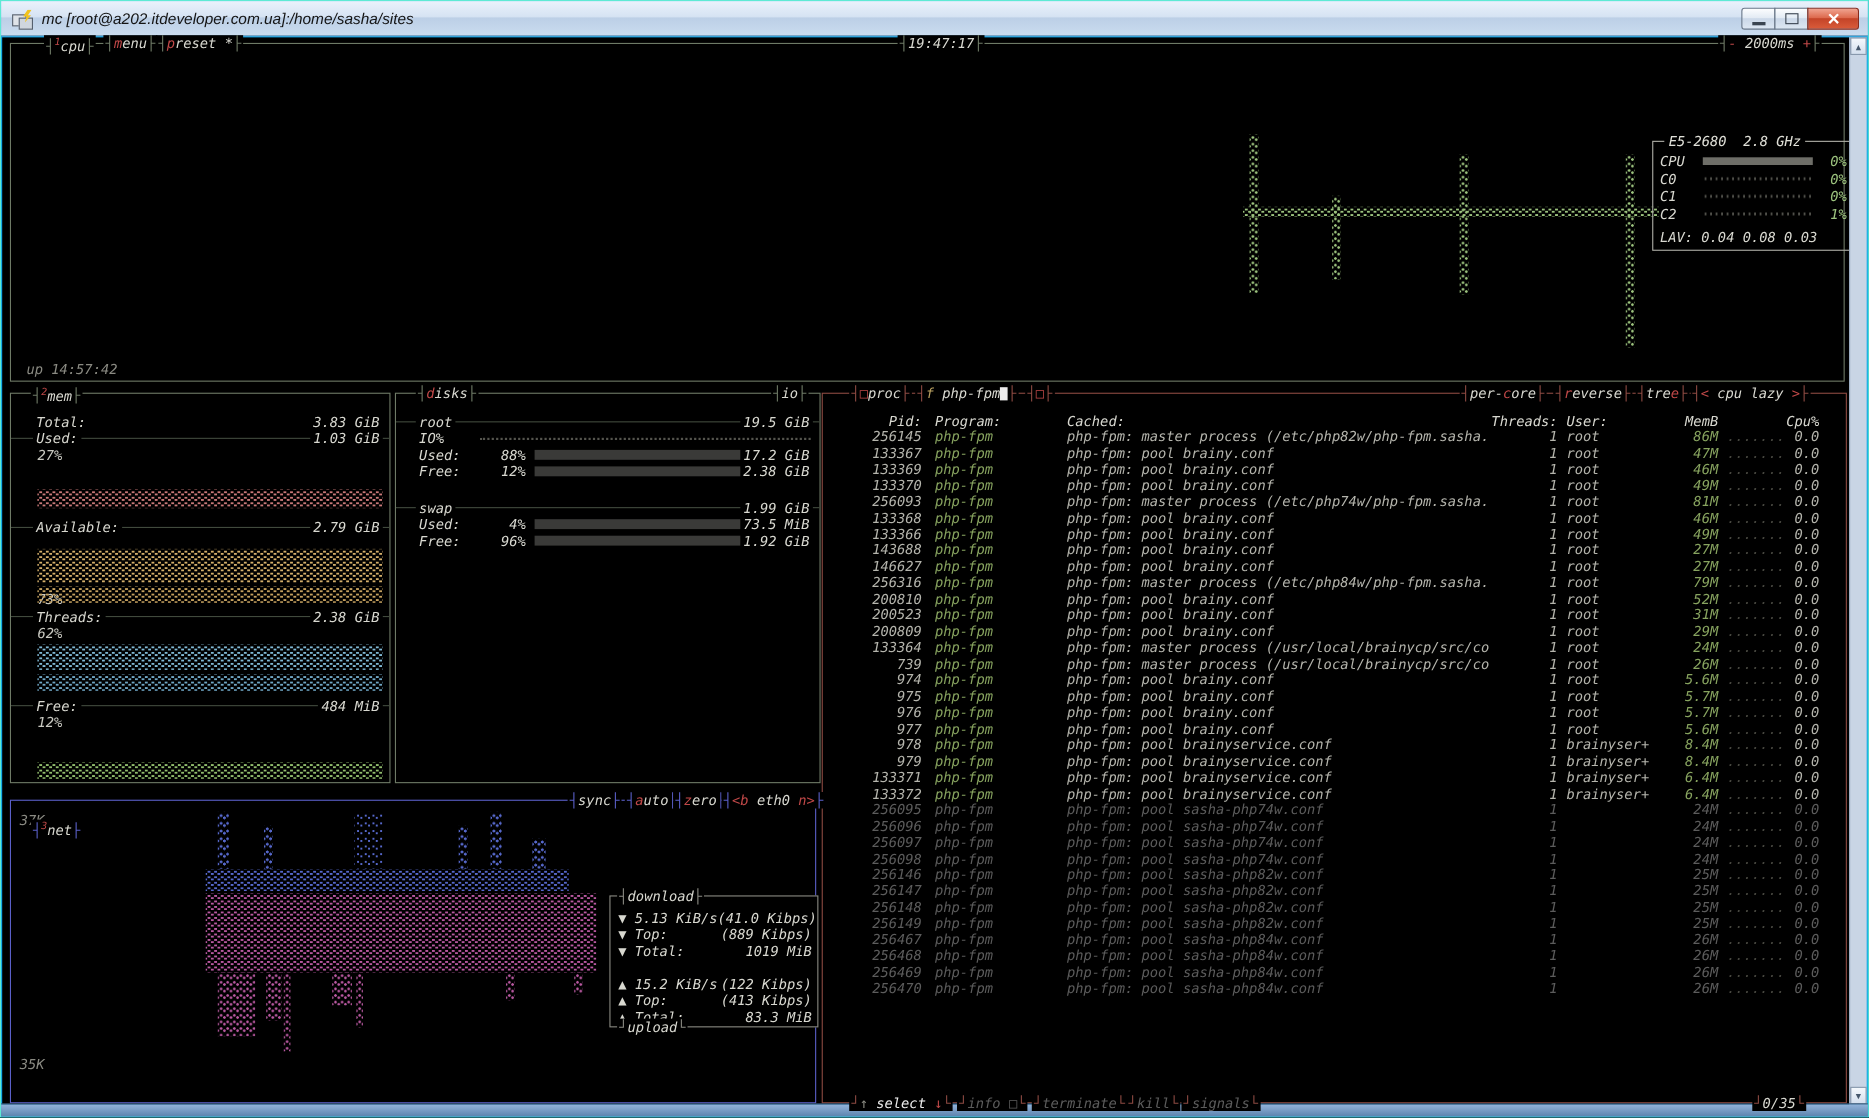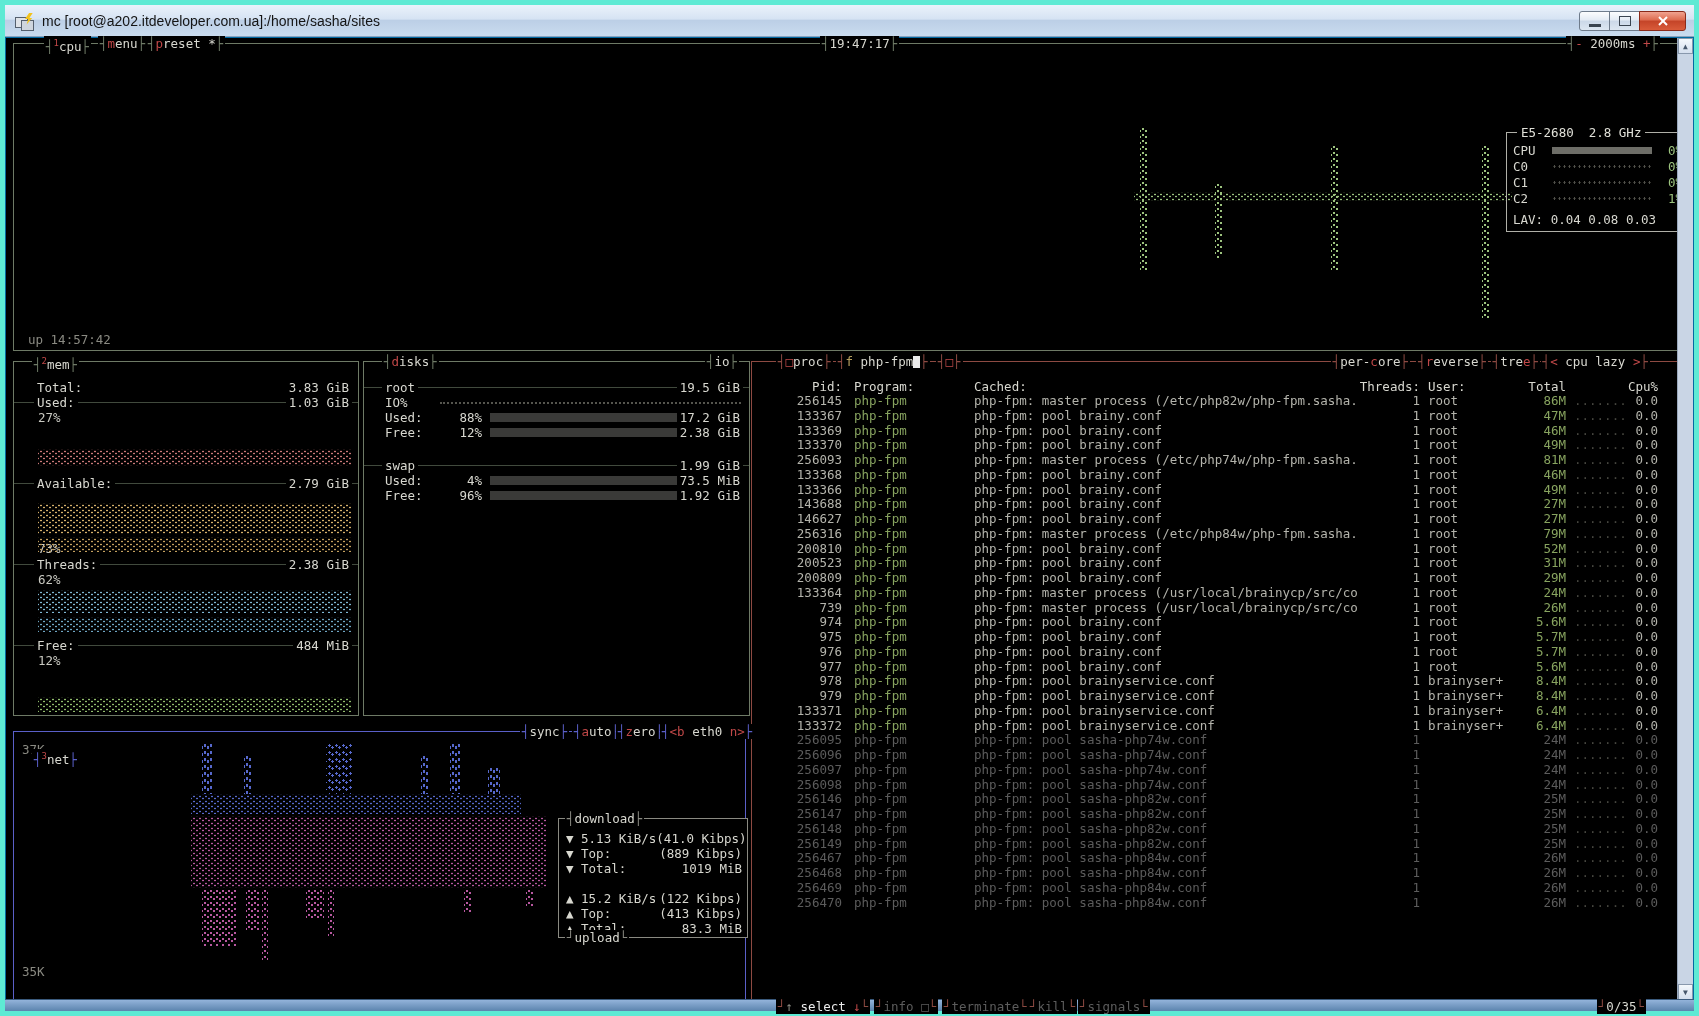--- a/index.html
+++ b/index.html
@@ -1,18 +1,18 @@
 <!DOCTYPE html>
 <html><head>
 <meta charset="utf-8">
 <style>
   html,body{margin:0;padding:0;background:#000;}
   body{width:1699px;height:1016px;position:relative;overflow:hidden;
        font-family:"DejaVu Sans Mono",monospace;font-size:12.5px;color:#b4b4ac;}
-  .window{position:absolute;inset:0;border:5px solid #5eead4;box-sizing:border-box;background:#0369a1;}
+  .window{position:absolute;inset:0;border:1px solid #5eead4;box-sizing:border-box;background:#0ea5e9;font-style:italic;}
 
   
   .titlebar{position:absolute;left:0;top:0;right:0;height:32px;
     background:linear-gradient(#eaf2fb 0%,#d6e3f3 45%,#bccfe6 50%,#cadcef 100%);
     border-bottom:1px solid #8aa2bd;display:flex;align-items:center;padding:0 10px;
     font-family:"Liberation Sans",sans-serif;font-size:14px;color:#141414;box-sizing:border-box;}
   .appicon{width:20px;height:16px;position:relative;margin-right:7px;flex:0 0 auto;}
   .appicon .m1,.appicon .m2{position:absolute;background:#dfe3e8;border:1px solid #55606e;}
   .appicon .m1{left:0;top:4px;width:11px;height:9px;}
   .appicon .m2{left:6px;top:7px;width:11px;height:9px;background:#cfd6de;}
@@ -332,21 +332,21 @@
       <span class="tag" style="right:194px;"><span class="k">r</span><span>everse</span></span>
       <span class="tag" style="right:142px;"><span>tre</span><span class="k">e</span></span>
       <span class="tag" style="right:32px;"><span class="k">&lt;</span><span> </span><span>cpu lazy</span><span> </span><span class="k">&gt;</span></span>
 
       <div class="phead">
         <span class="c-pid">Pid:</span>
         <span class="c-prog">Program:</span>
         <span class="c-cmd">Cached:</span>
         <span class="c-thr">Threads:</span>
         <span class="c-user">User:</span>
-        <span class="c-mem">Total</span>
+        <span class="c-mem">MemB</span>
         <span class="c-dots"></span>
         <span class="c-cpu">Cpu%</span>
       </div>
       <div class="prows">
           <div class="prow"><span class="c-pid">256145</span><span class="c-prog">php-fpm</span><span class="c-cmd">php-fpm: master process (/etc/php82w/php-fpm.sasha.</span><span class="c-thr">1</span><span class="c-user">root</span><span class="c-mem">86M</span><span class="c-dots">.......</span><span class="c-cpu">0.0</span></div>
           <div class="prow"><span class="c-pid">133367</span><span class="c-prog">php-fpm</span><span class="c-cmd">php-fpm: pool brainy.conf</span><span class="c-thr">1</span><span class="c-user">root</span><span class="c-mem">47M</span><span class="c-dots">.......</span><span class="c-cpu">0.0</span></div>
           <div class="prow"><span class="c-pid">133369</span><span class="c-prog">php-fpm</span><span class="c-cmd">php-fpm: pool brainy.conf</span><span class="c-thr">1</span><span class="c-user">root</span><span class="c-mem">46M</span><span class="c-dots">.......</span><span class="c-cpu">0.0</span></div>
           <div class="prow"><span class="c-pid">133370</span><span class="c-prog">php-fpm</span><span class="c-cmd">php-fpm: pool brainy.conf</span><span class="c-thr">1</span><span class="c-user">root</span><span class="c-mem">49M</span><span class="c-dots">.......</span><span class="c-cpu">0.0</span></div>
           <div class="prow"><span class="c-pid">256093</span><span class="c-prog">php-fpm</span><span class="c-cmd">php-fpm: master process (/etc/php74w/php-fpm.sasha.</span><span class="c-thr">1</span><span class="c-user">root</span><span class="c-mem">81M</span><span class="c-dots">.......</span><span class="c-cpu">0.0</span></div>
           <div class="prow"><span class="c-pid">133368</span><span class="c-prog">php-fpm</span><span class="c-cmd">php-fpm: pool brainy.conf</span><span class="c-thr">1</span><span class="c-user">root</span><span class="c-mem">46M</span><span class="c-dots">.......</span><span class="c-cpu">0.0</span></div>

